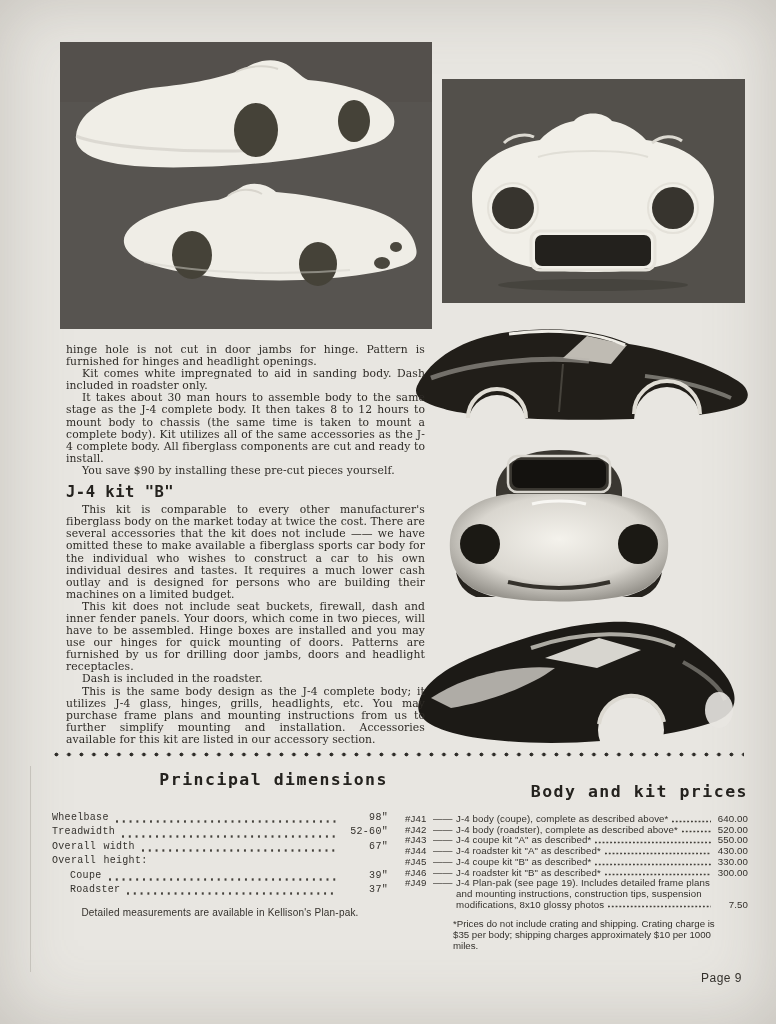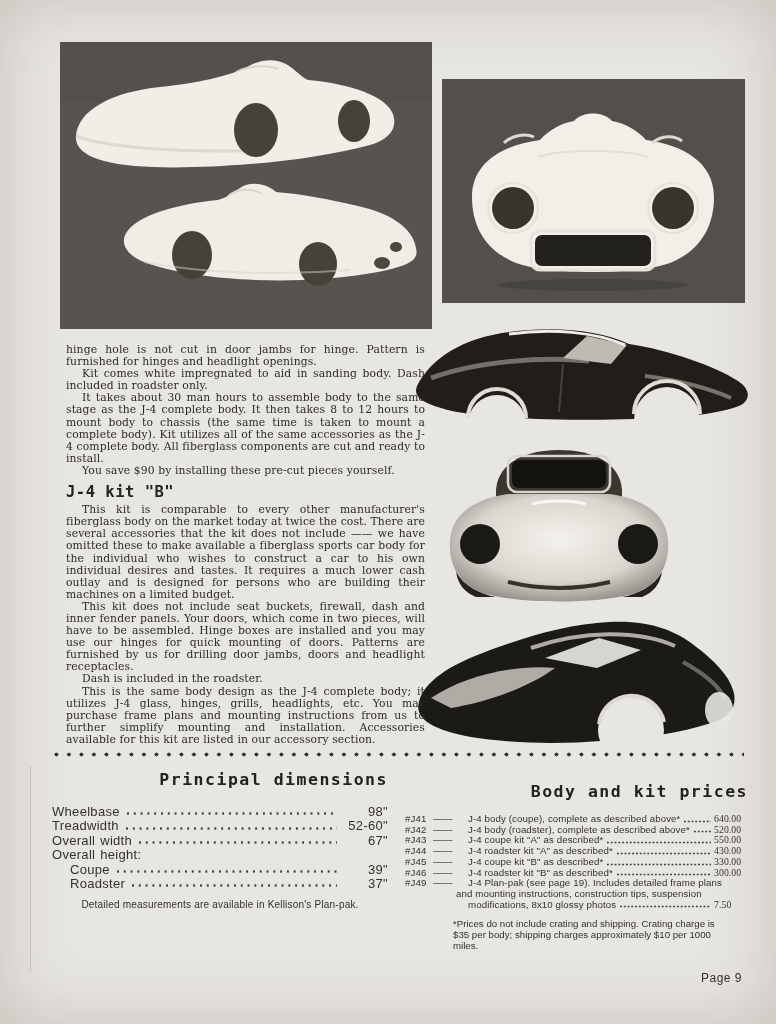--- a/index.html
+++ b/index.html
@@ -34,40 +34,40 @@
     background-size:12.5px 5px;background-repeat:repeat-x;
   }
   .crease{position:absolute;left:30px;top:766px;width:1px;height:206px;background:#c6c3bc;}
   .section-heading{
     font-family:"DejaVu Sans Mono", monospace;
     font-weight:bold;font-size:16.5px;letter-spacing:1.5px;
     color:#24221e;margin:0;text-align:right;
   }
   
   .dims{position:absolute;left:52px;top:770px;width:336px;}
-  .dims-rows{margin-top:15px;font-family:Liberation Sans, sans-serif;font-size:13px;letter-spacing:.3px;word-spacing:1px;color:#34312c;}
+  .dims-rows{margin-top:23px;font-family:Liberation Mono, monospace;font-size:10px;letter-spacing:.3px;word-spacing:1px;color:#34312c;}
   .dim-row{display:flex;align-items:baseline;height:14.4px;}
   .dim-row.indent .lbl{margin-left:18px;}
   .leader{
     flex:1;align-self:flex-end;height:3px;margin:0 7px 3px 7px;
     background-image:radial-gradient(circle at 1px 1.5px,#44413b 1px,transparent 1.35px);
     background-size:6.8px 3px;background-repeat:repeat-x;
   }
   .dim-row .val{width:44px;text-align:right;}
   .dims-note{margin-top:9px;text-align:center;font-family:"Liberation Sans",sans-serif;font-size:10px;letter-spacing:.2px;color:#34312c;}
   
   .prices{position:absolute;left:405px;top:782px;width:343px;}
   .price-list{margin-top:13px;font-family:"Liberation Sans",sans-serif;font-size:9.7px;letter-spacing:.1px;color:#34312c;}
   .price-row{display:flex;align-items:baseline;line-height:10.7px;}
   .code{width:28px;flex:0 0 auto;}
   .pdash{width:23px;flex:0 0 auto;}
-  .pdesc{flex:0 1 auto;white-space:nowrap;margin-left:12px;}
+  .pdesc{flex:0 1 auto;white-space:nowrap;}
   .price-leader{margin:0 3px 2px 4px;background-size:3.8px 3px;
     background-image:radial-gradient(circle at .9px 1.5px,#44413b .85px,transparent 1.2px);}
-  .pprice{flex:0 0 auto;min-width:34px;font-family:Liberation Serif, serif;}
+  .pprice{flex:0 0 auto;min-width:34px;text-align:right;}
   .cont{margin-left:51px;line-height:10.7px;}
   .footnote{margin:9px 0 0 48px;width:280px;font-family:"Liberation Sans",sans-serif;font-size:9.7px;line-height:10.8px;color:#34312c;}
   .order-note{margin-top:9px;font-family:"Liberation Sans",sans-serif;font-size:9.9px;color:#34312c;}
   .page-num{position:absolute;left:701px;top:971px;font-family:"Liberation Sans",sans-serif;font-size:12px;letter-spacing:.5px;color:#34312c;}
 </style>
 </head>
 <body>
 
 <div class="photo" style="left:60px;top:42px;width:372px;height:287px;background:#585550;">
   <svg width="372" height="287" viewBox="0 0 372 287">

